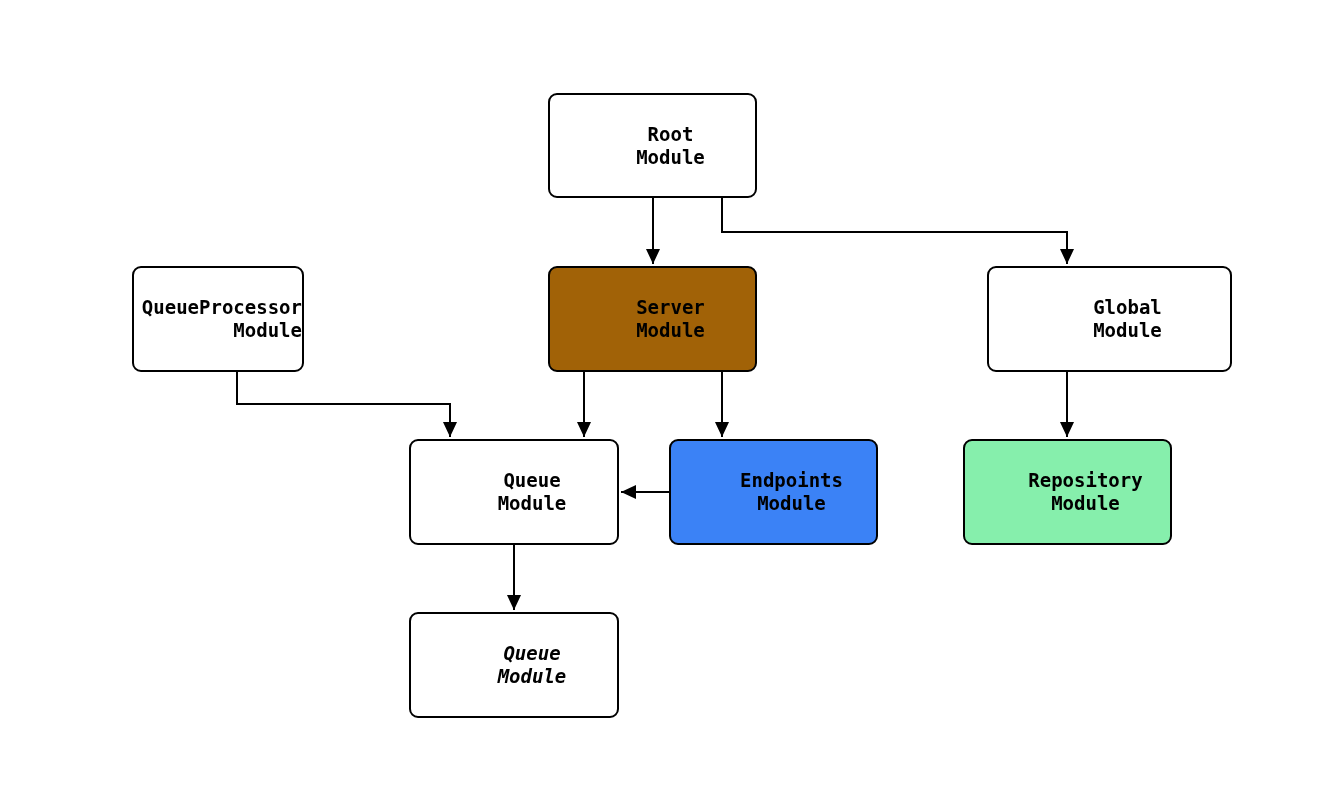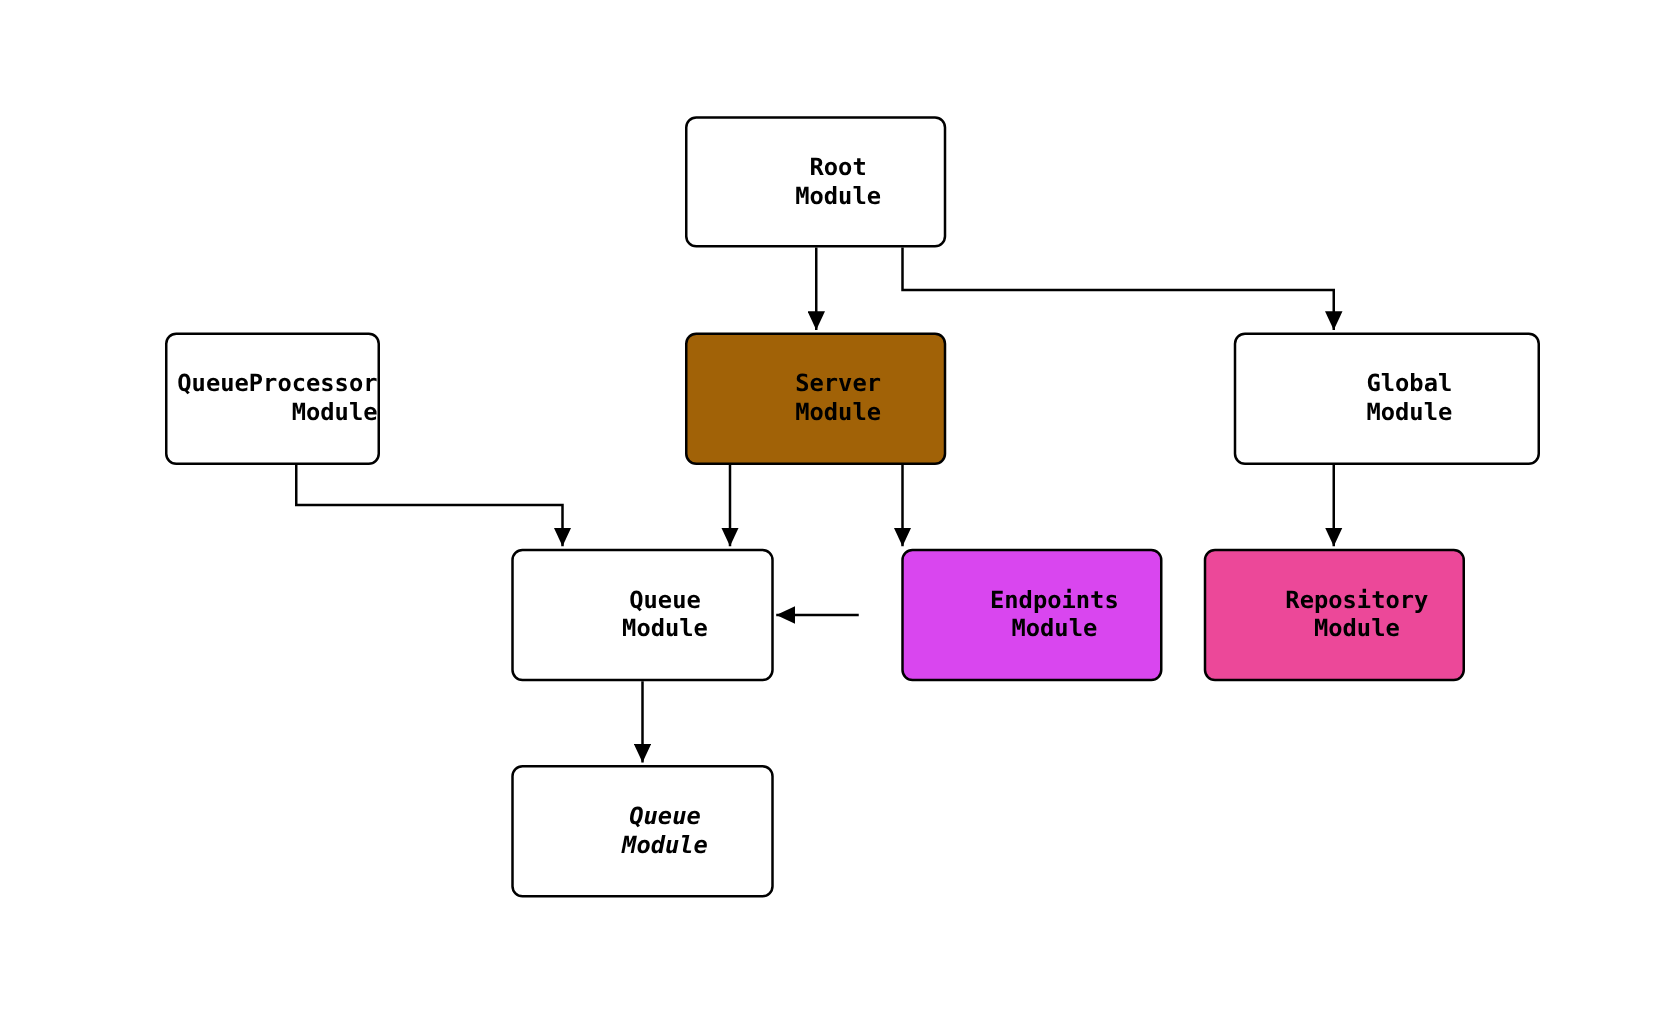--- a/index.html
+++ b/index.html
@@ -89,25 +89,25 @@
         <div class="node-label-line">Module</div>
       </div>
       <div class="node" style="left: 963px; top: 266px; width: 245px; height: 106px; border-color: rgb(0, 0, 0); background: rgb(255, 255, 255); color: rgb(0, 0, 0); margin-left: 24px;">
         <div class="node-label-line">Global</div>
         <div class="node-label-line">Module</div>
       </div>
       <div class="node" style="left: 409px; top: 439px; width: 210px; height: 106px; border-color: rgb(0, 0, 0); background: rgb(255, 255, 255); color: rgb(0, 0, 0);">
         <div class="node-label-line">Queue</div>
         <div class="node-label-line">Module</div>
       </div>
-      <div class="node" style="left: 721px; top: 439px; width: 209px; height: 106px; border-color: rgb(0, 0, 0); background: #d946ef; color: rgb(0, 0, 0);">
+      <div class="node" style="left: 669px; top: 439px; width: 209px; height: 106px; border-color: rgb(0, 0, 0); background: #3b82f6; color: rgb(0, 0, 0);">
         <div class="node-label-line">Endpoints</div>
         <div class="node-label-line">Module</div>
       </div>
-      <div class="node" style="left: 963px; top: 439px; width: 209px; height: 106px; border-color: rgb(0, 0, 0); background: #ec4899; color: rgb(0, 0, 0);">
+      <div class="node" style="left: 963px; top: 439px; width: 209px; height: 106px; border-color: rgb(0, 0, 0); background: #86efac; color: rgb(0, 0, 0);">
         <div class="node-label-line">Repository</div>
         <div class="node-label-line">Module</div>
       </div>
       <div class="node" style="left: 409px; top: 612px; width: 210px; height: 106px; border-color: rgb(0, 0, 0); background: rgb(255, 255, 255); color: rgb(0, 0, 0); font-style: italic;">
         <div class="node-label-line">Queue</div>
         <div class="node-label-line">Module</div>
       </div>
     </div>
 </div>
 

